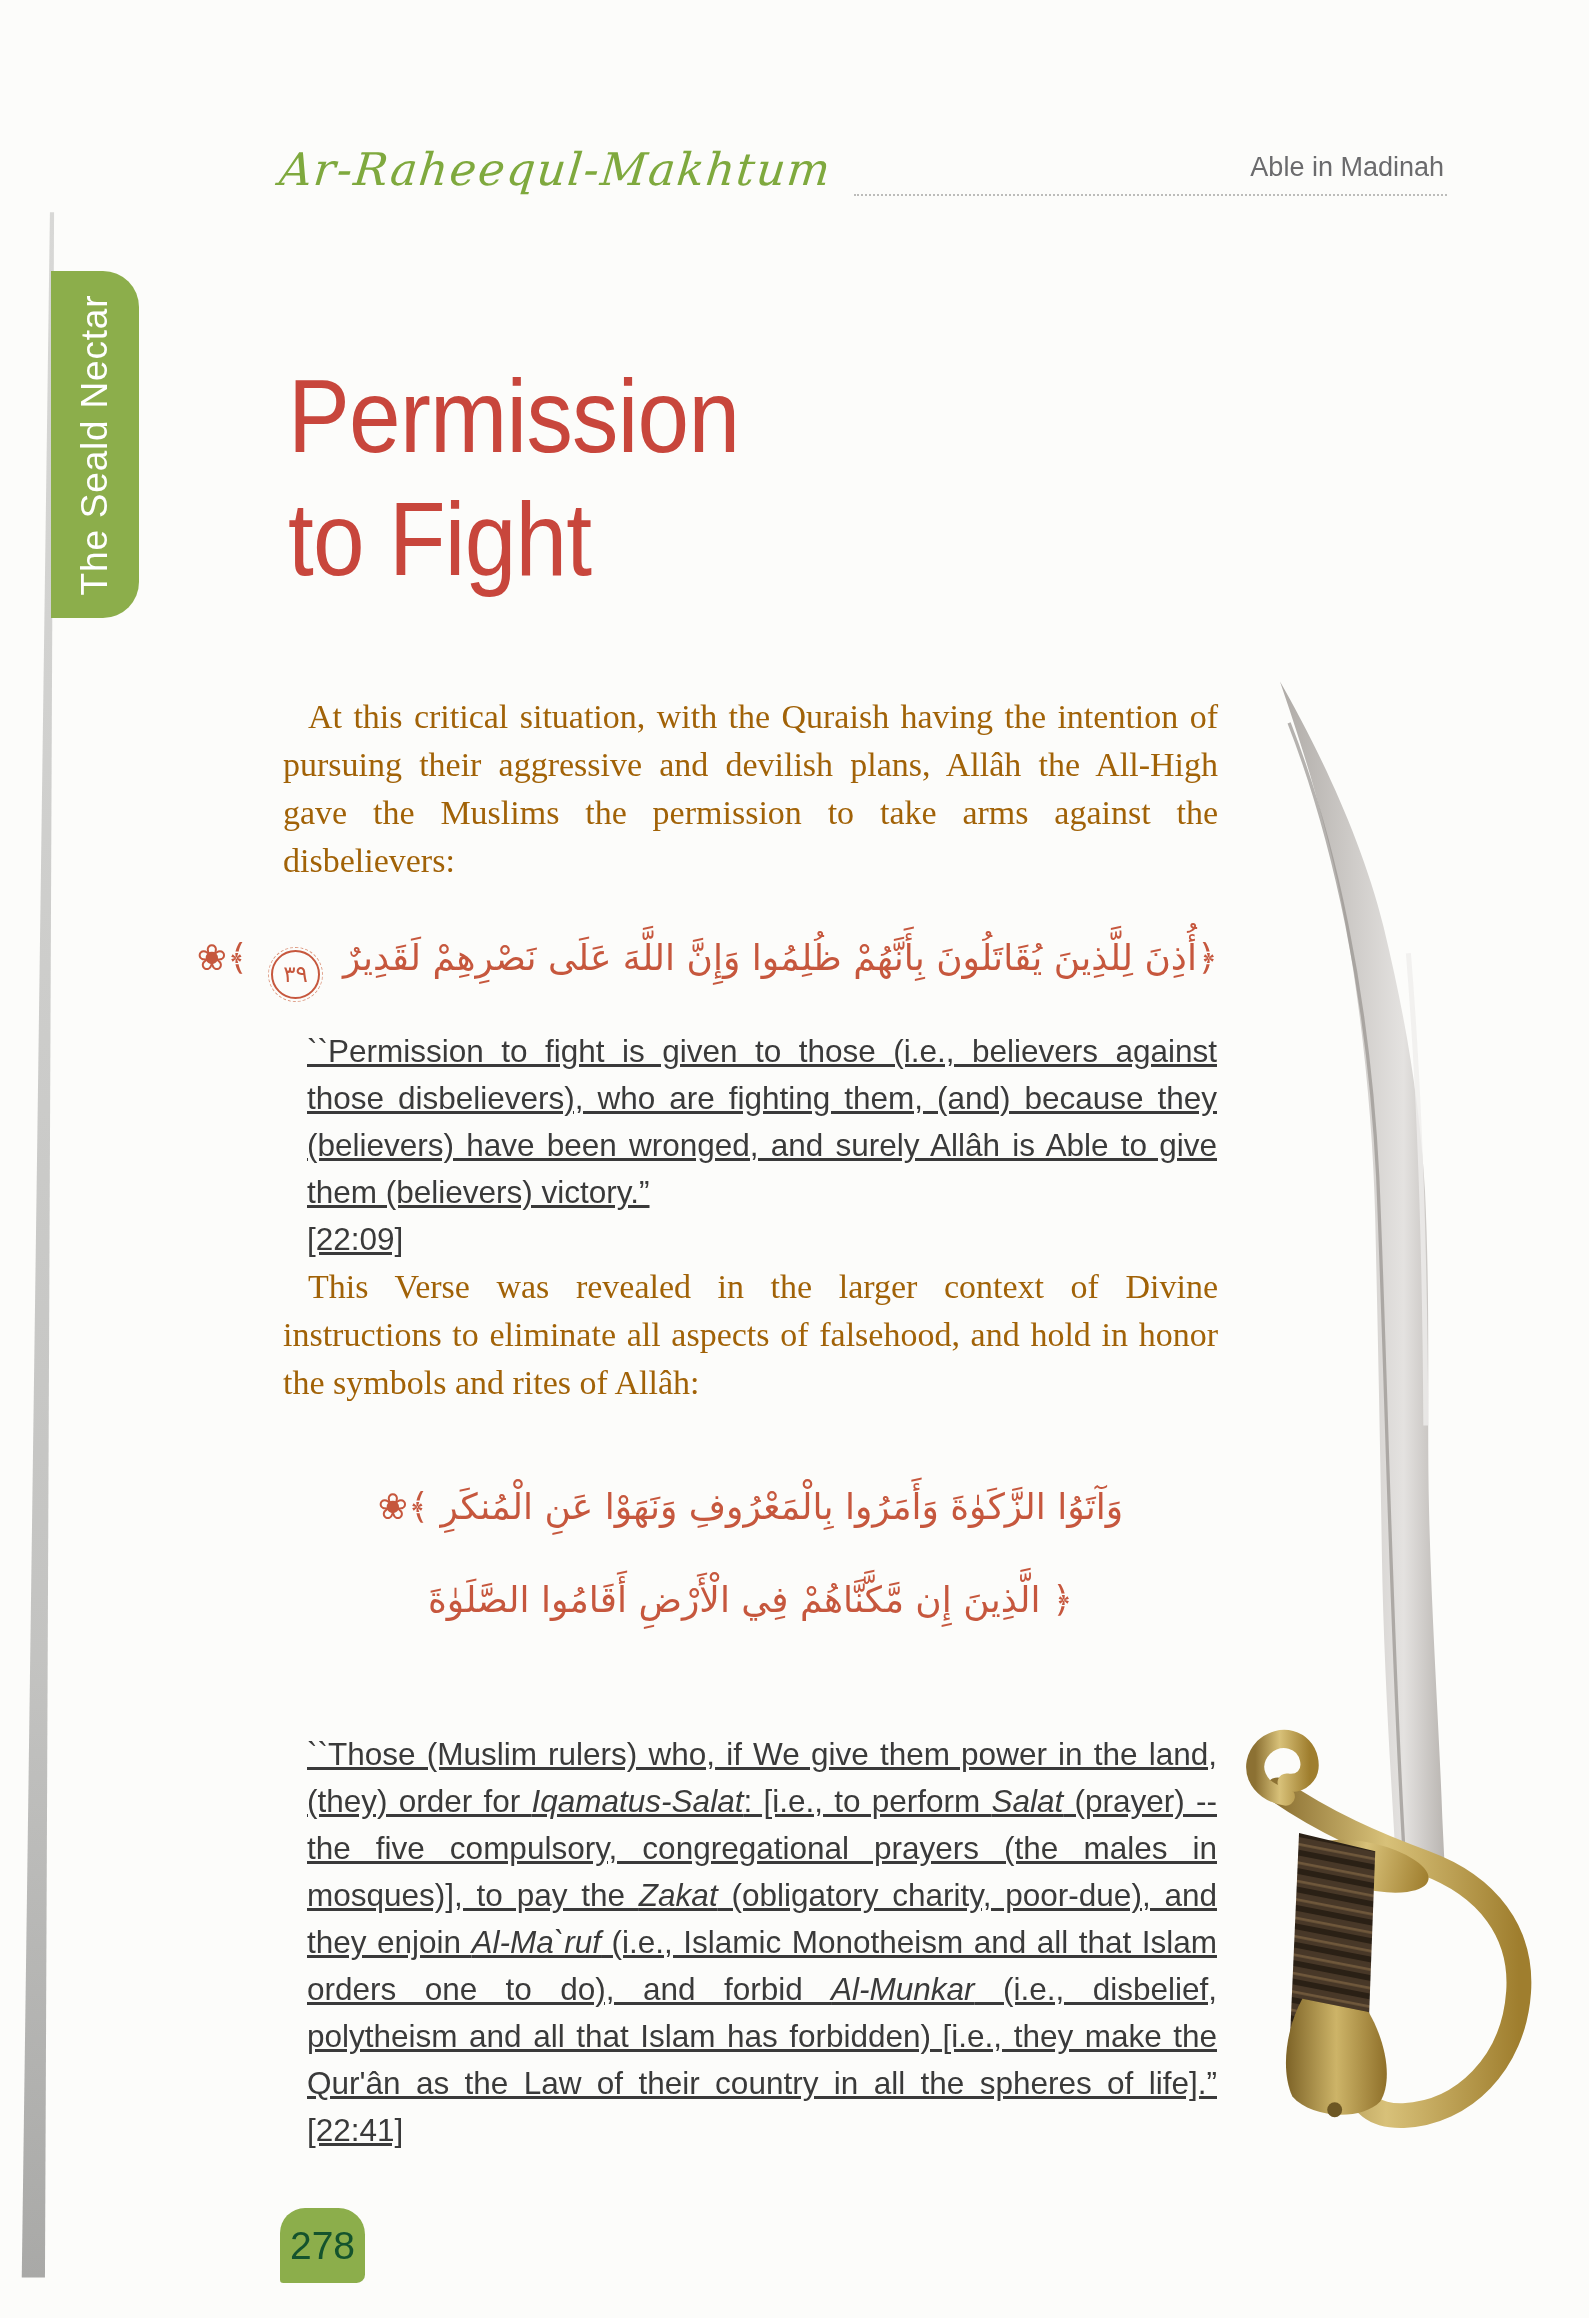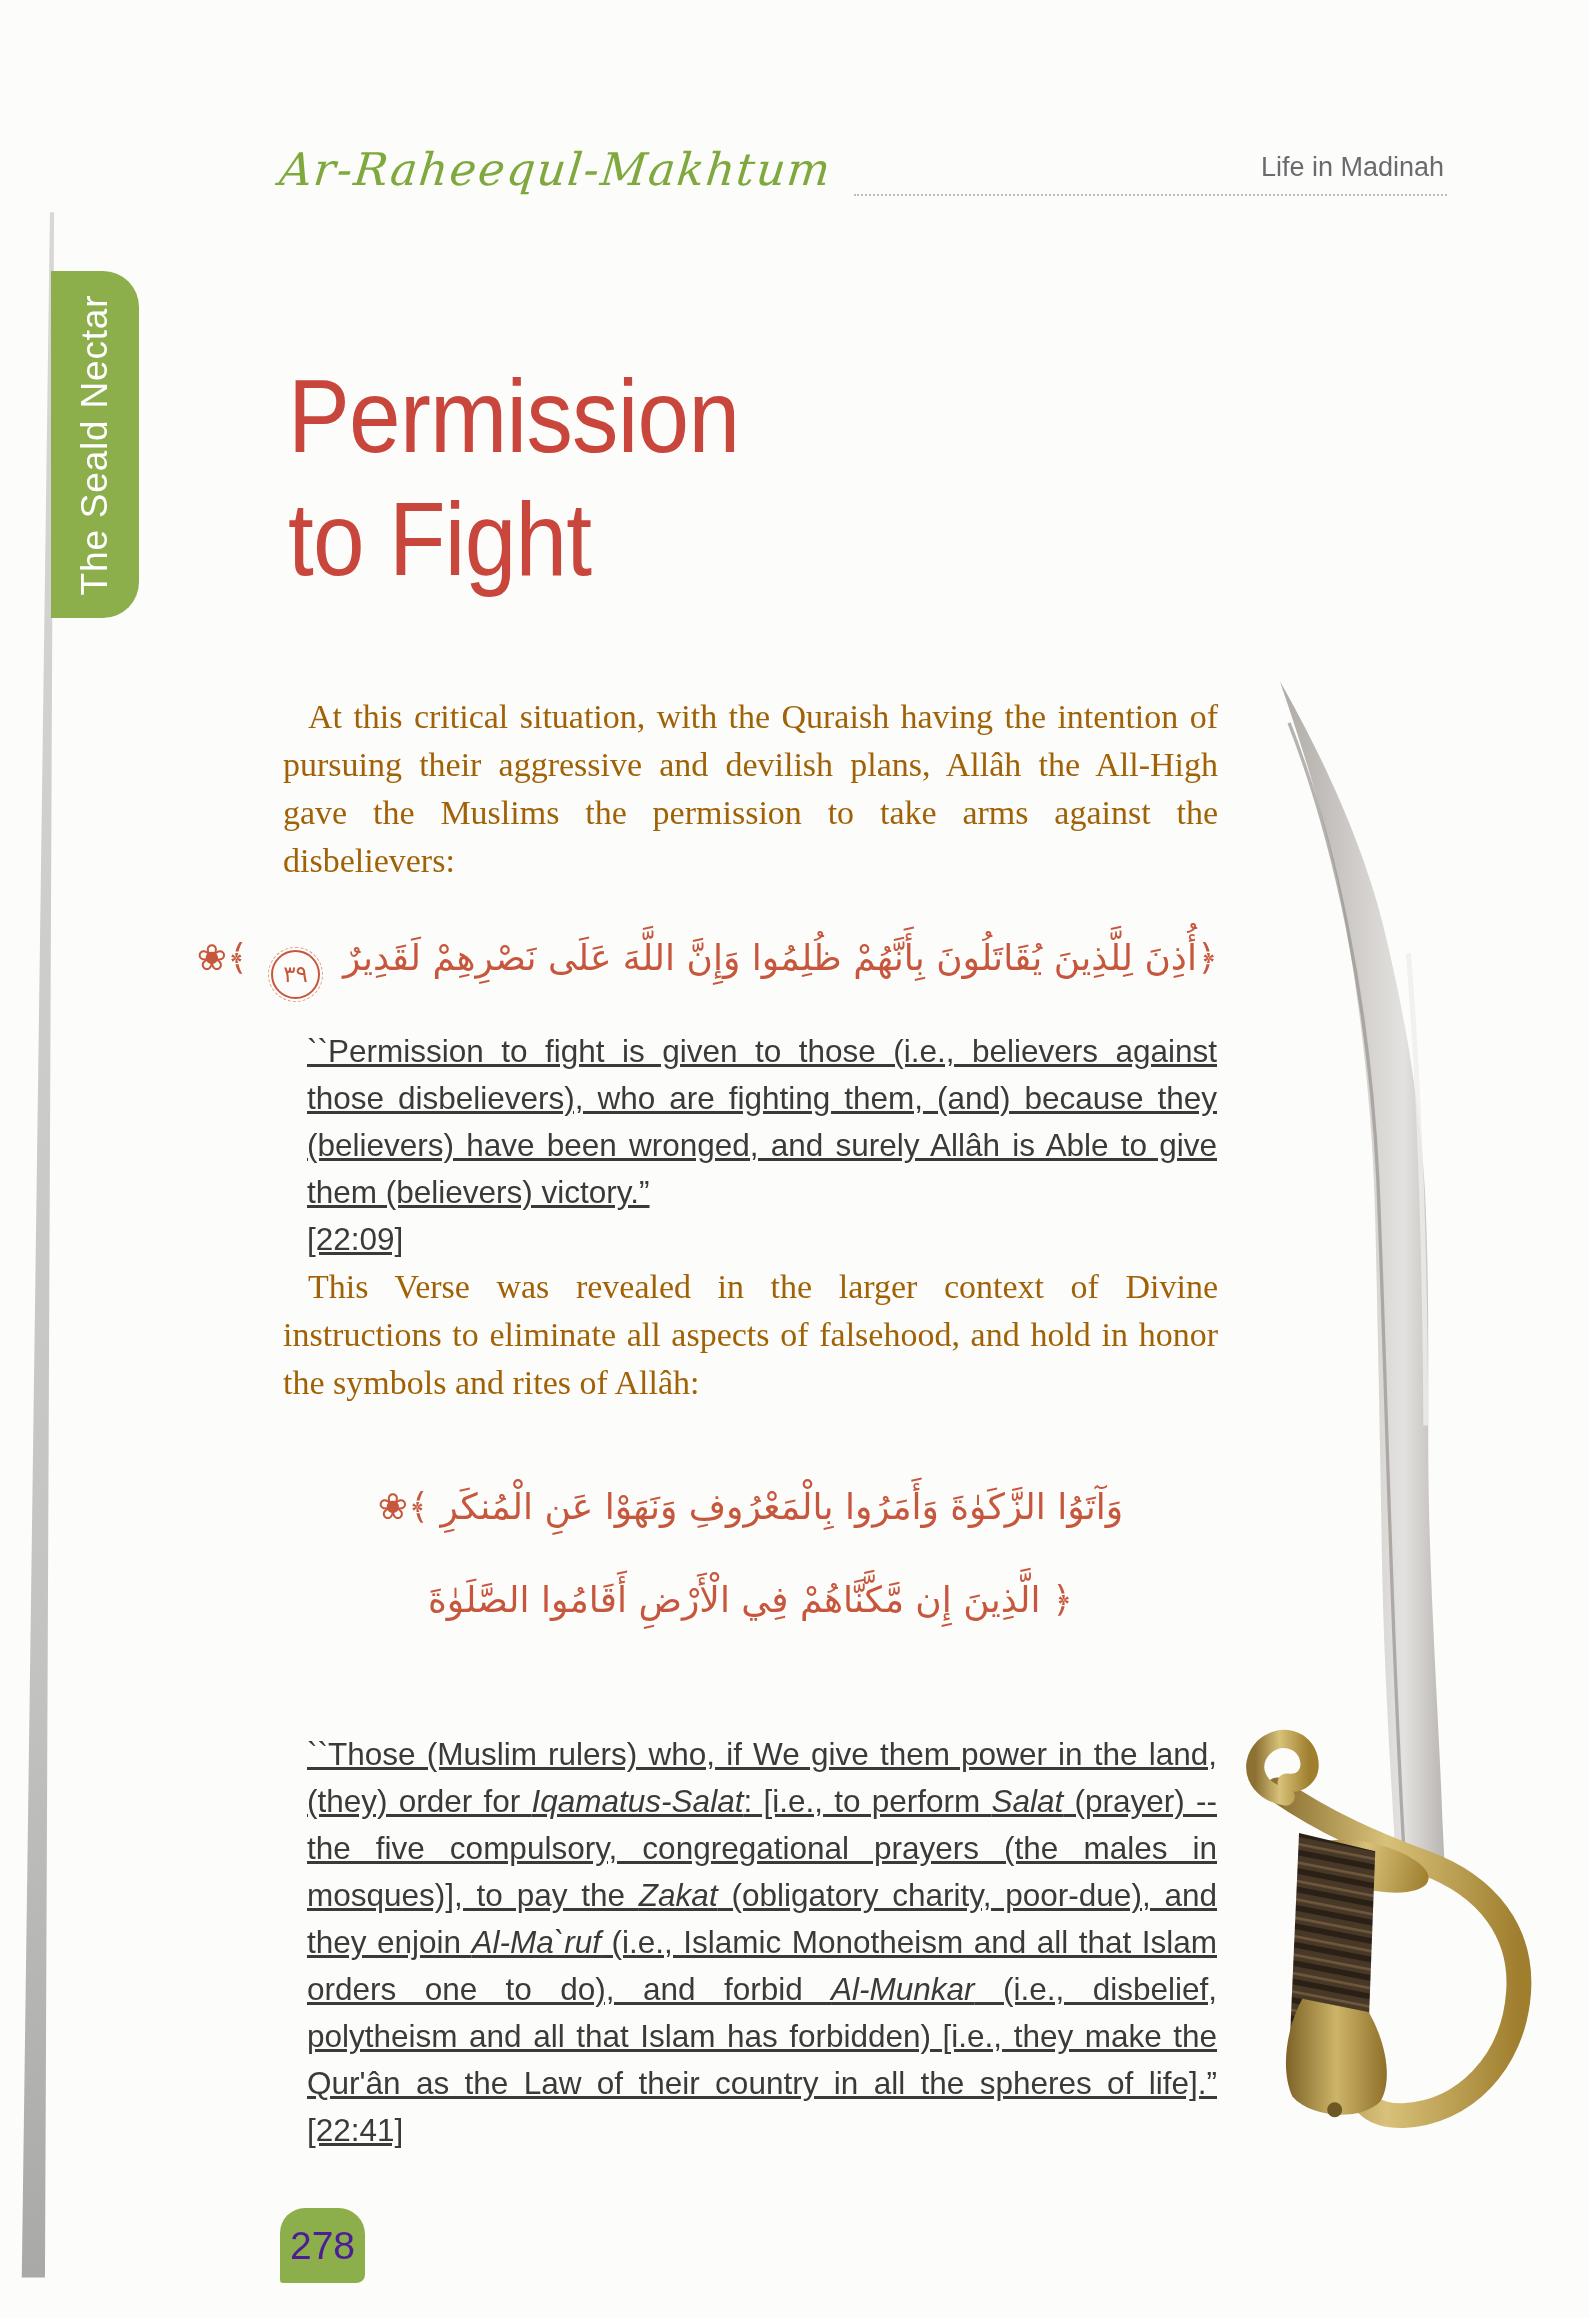--- a/index.html
+++ b/index.html
@@ -80,21 +80,21 @@
     width:45px;height:45px;margin:0 11.6px;
     border:2.5px solid #c6573d;border-radius:50%;
     outline:1.7px dashed #dd9a82;outline-offset:2.5px;
     font-size:23px;line-height:1;vertical-align:-11.6px;
   }
   
   .page-badge{
     position:absolute;left:280px;top:2208px;width:85px;height:75px;
     background:#8cae4b;border-radius:25px 26.5px 8.3px 3.3px;
     display:flex;align-items:center;justify-content:center;
-    color:#4c1d95;font-size:39px;
+    color:#14532d;font-size:39px;
   }
   
   .sword-svg{position:absolute;left:0;top:0;pointer-events:none;}
 </style>
 </head>
 <body>
 
 <div class="page">
 
   <svg class="spine-svg" width="75" height="2319" viewBox="0 0 90 2798">
@@ -107,21 +107,21 @@
     </defs>
     <polygon points="60,256 65,256 54,2748 26,2748" fill="url(#sg)"></polygon>
   </svg>
 
   <div class="side-tab">
     <div class="label">The Seald Nectar</div>
   </div>
 
   <div class="book-script">Ar-Raheequl-Makhtum</div>
   <div class="header-rule"></div>
-  <div class="section-label">Life in Madinah</div>
+  <div class="section-label">Able in Madinah</div>
 
   <div class="chapter-title">
     <div>Permission</div>
     <div>to Fight</div>
   </div>
 
   <div class="serif-par" style="top:693px">At this critical situation, with the Quraish having the intention of pursuing their aggressive and devilish plans, Allâh the All-High gave the Muslims the permission to take arms against the disbelievers:</div>
 
   <div class="arabic arabic1" dir="rtl">
     <span>﴿أُذِنَ لِلَّذِينَ يُقَاتَلُونَ بِأَنَّهُمْ ظُلِمُوا وَإِنَّ اللَّهَ عَلَى نَصْرِهِمْ لَقَدِيرٌ</span>

